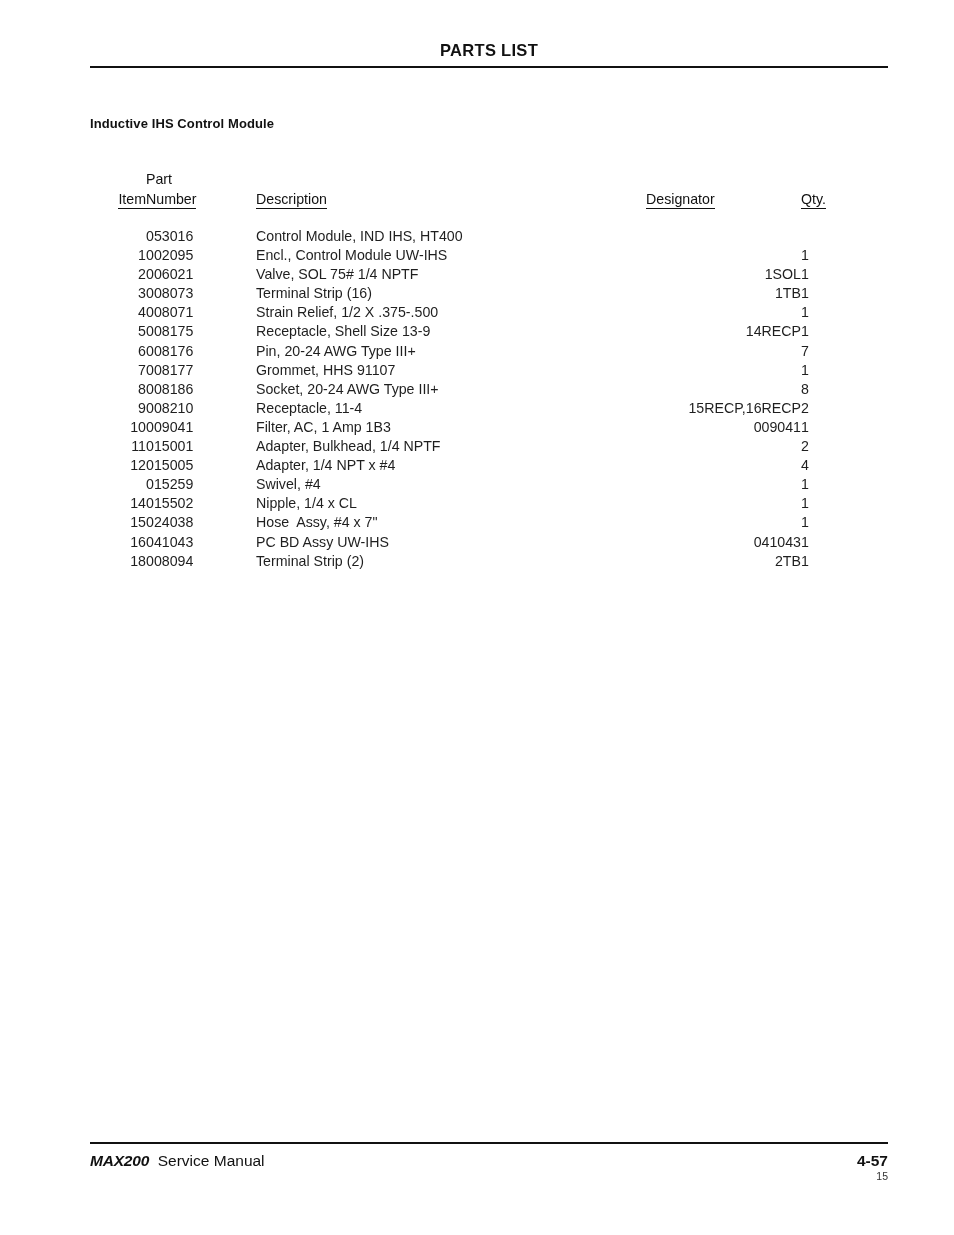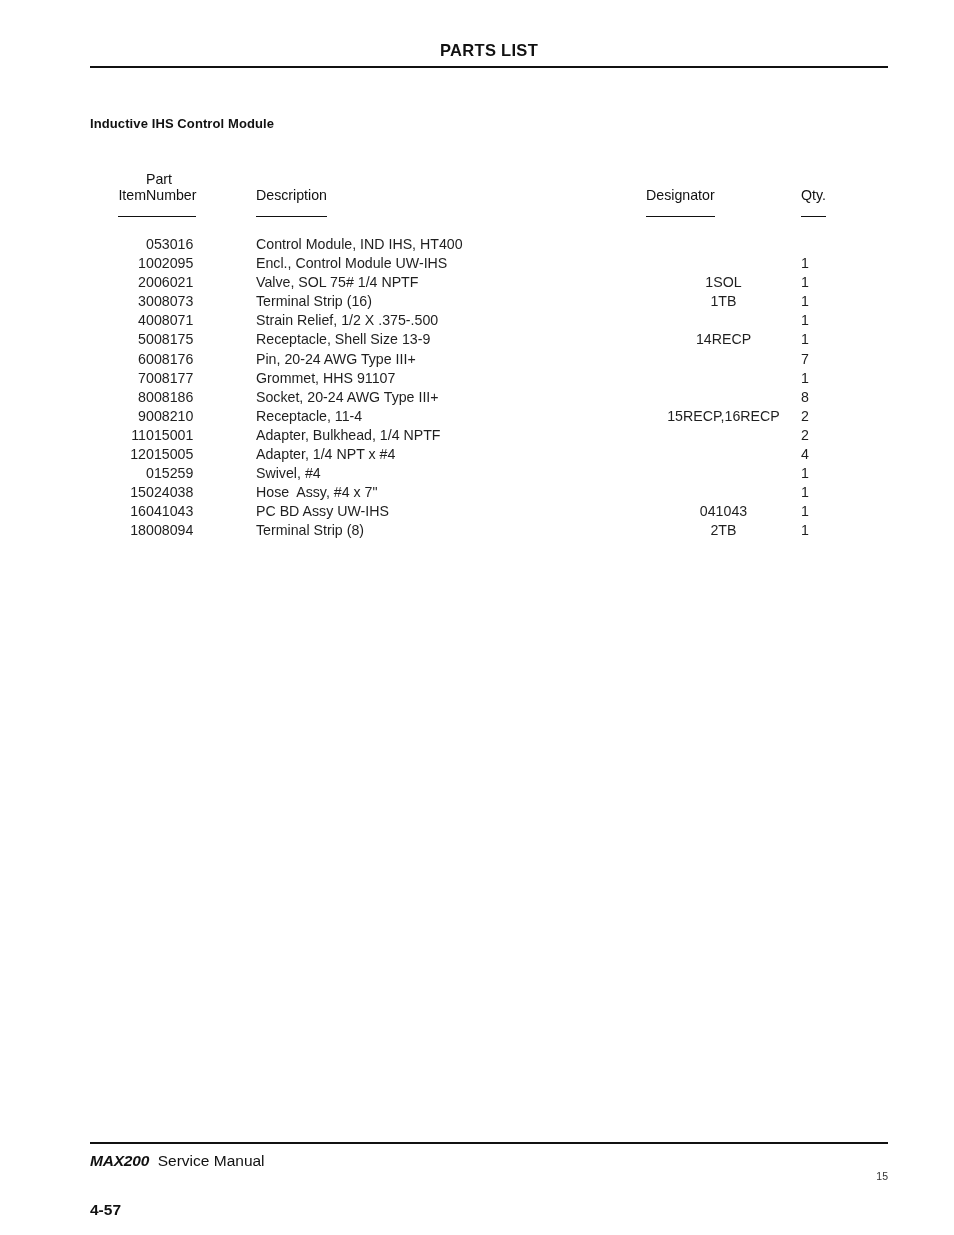--- a/index.html
+++ b/index.html
@@ -90,21 +90,21 @@
     font-weight: bold;
     font-size: 14.2px;
     color: #111;
     height: 22px;
     vertical-align: bottom;
     padding-bottom: 1px;
   }
   .hdr-underline {
     display: inline-block;
     border-bottom: 1.6px solid #111;
-    padding-bottom: 13px;
+    padding-bottom: 1px;
     line-height: 15px;
   }
   .hdr-partnum-top {
     font-weight: bold;
     font-size: 14.2px;
     color: #111;
     height: 19px;
     vertical-align: bottom;
   }
   .hdr-item     { text-align: right; padding-right: 0; }
@@ -120,21 +120,21 @@
   .data-row td {
     height: 19.1px;
     line-height: 19.1px;
     color: #1f1f1f;
     font-size: 14.2px;
     white-space: pre;
   }
   .cell-item   { text-align: right; }
   .cell-part   { text-align: left; padding-left: 14px; }
   .cell-desc   { text-align: left; padding-left: 10px; }
-  .cell-desig  { text-align: center; padding-left: 10px; font-weight: bold; }
+  .cell-desig  { text-align: right; padding-left: 10px; font-weight: bold; }
   .cell-qty    { text-align: left; padding-left: 16px; }
 
   .bold { font-weight: bold; }
   .ind-0 { padding-left: 10px; }
   .ind-1 { padding-left: 26px; }
   .ind-2 { padding-left: 46px; }
 
   
   .page-footer {
     position: absolute;
@@ -145,42 +145,40 @@
   .footer-rule {
     height: 2.4px;
     background: #111;
     width: 100%;
   }
   .footer-row {
     margin-top: 8px;
     display: flex;
     align-items: baseline;
     justify-content: space-between;
-    flex-direction: column;
   }
   .footer-left {
     font-size: 15.5px;
     white-space: pre;
     color: #111;
   }
   .brand {
     font-weight: bold;
     font-style: italic;
     font-size: 15.5px;
     letter-spacing: -0.2px;
   }
   .manual-label {
     font-weight: normal;
     font-size: 15.5px;
   }
   .footer-page {
     font-size: 15.5px;
     font-weight: bold;
     color: #111;
-    margin-top: 31px;
   }
   .sheet-number {
     position: absolute;
     right: 0;
     top: 28px;
     font-size: 10.5px;
     color: #333;
     text-align: right;
   }
 </style>
@@ -317,39 +315,55 @@
           </tr>
           <tr class="data-row">
             <td class="cell-item">9</td>
             <td class="cell-part">008210</td>
             <td class="cell-desc ind-1">Receptacle, 11-4</td>
             <td class="cell-desig bold">15RECP,16RECP</td>
             <td class="cell-qty">2</td>
             <td></td>
           </tr>
           <tr class="data-row">
+            <td class="cell-item">10</td>
+            <td class="cell-part">009041</td>
+            <td class="cell-desc ind-1">Filter, AC, 1 Amp 1B3</td>
+            <td class="cell-desig bold">009041</td>
+            <td class="cell-qty">1</td>
+            <td></td>
+          </tr>
+          <tr class="data-row">
             <td class="cell-item">11</td>
             <td class="cell-part">015001</td>
             <td class="cell-desc ind-1">Adapter, Bulkhead, 1/4 NPTF</td>
             <td class="cell-desig bold"></td>
             <td class="cell-qty">2</td>
             <td></td>
           </tr>
           <tr class="data-row">
             <td class="cell-item">12</td>
             <td class="cell-part">015005</td>
             <td class="cell-desc ind-1">Adapter, 1/4 NPT x #4</td>
             <td class="cell-desig bold"></td>
             <td class="cell-qty">4</td>
             <td></td>
           </tr>
           <tr class="data-row">
             <td class="cell-item"></td>
             <td class="cell-part">015259</td>
             <td class="cell-desc ind-1">Swivel, #4</td>
+            <td class="cell-desig bold"></td>
+            <td class="cell-qty">1</td>
+            <td></td>
+          </tr>
+          <tr class="data-row">
+            <td class="cell-item">14</td>
+            <td class="cell-part">015502</td>
+            <td class="cell-desc ind-1">Nipple, 1/4 x CL</td>
             <td class="cell-desig bold"></td>
             <td class="cell-qty">1</td>
             <td></td>
           </tr>
           <tr class="data-row">
             <td class="cell-item bold">15</td>
             <td class="cell-part bold">024038</td>
             <td class="cell-desc ind-1 bold">Hose  Assy, #4 x 7"</td>
             <td class="cell-desig bold"></td>
             <td class="cell-qty bold">1</td>
@@ -359,21 +373,21 @@
             <td class="cell-item bold">16</td>
             <td class="cell-part bold">041043</td>
             <td class="cell-desc ind-1 bold">PC BD Assy UW-IHS</td>
             <td class="cell-desig bold">041043</td>
             <td class="cell-qty bold">1</td>
             <td></td>
           </tr>
           <tr class="data-row">
             <td class="cell-item">18</td>
             <td class="cell-part">008094</td>
-            <td class="cell-desc ind-2">Terminal Strip (8)</td>
+            <td class="cell-desc ind-2">Terminal Strip (2)</td>
             <td class="cell-desig bold">2TB</td>
             <td class="cell-qty">1</td>
             <td></td>
           </tr>
         </tbody>
     </table>
   </div>
 
   <div class="page-footer">
     <div class="footer-rule"></div>

